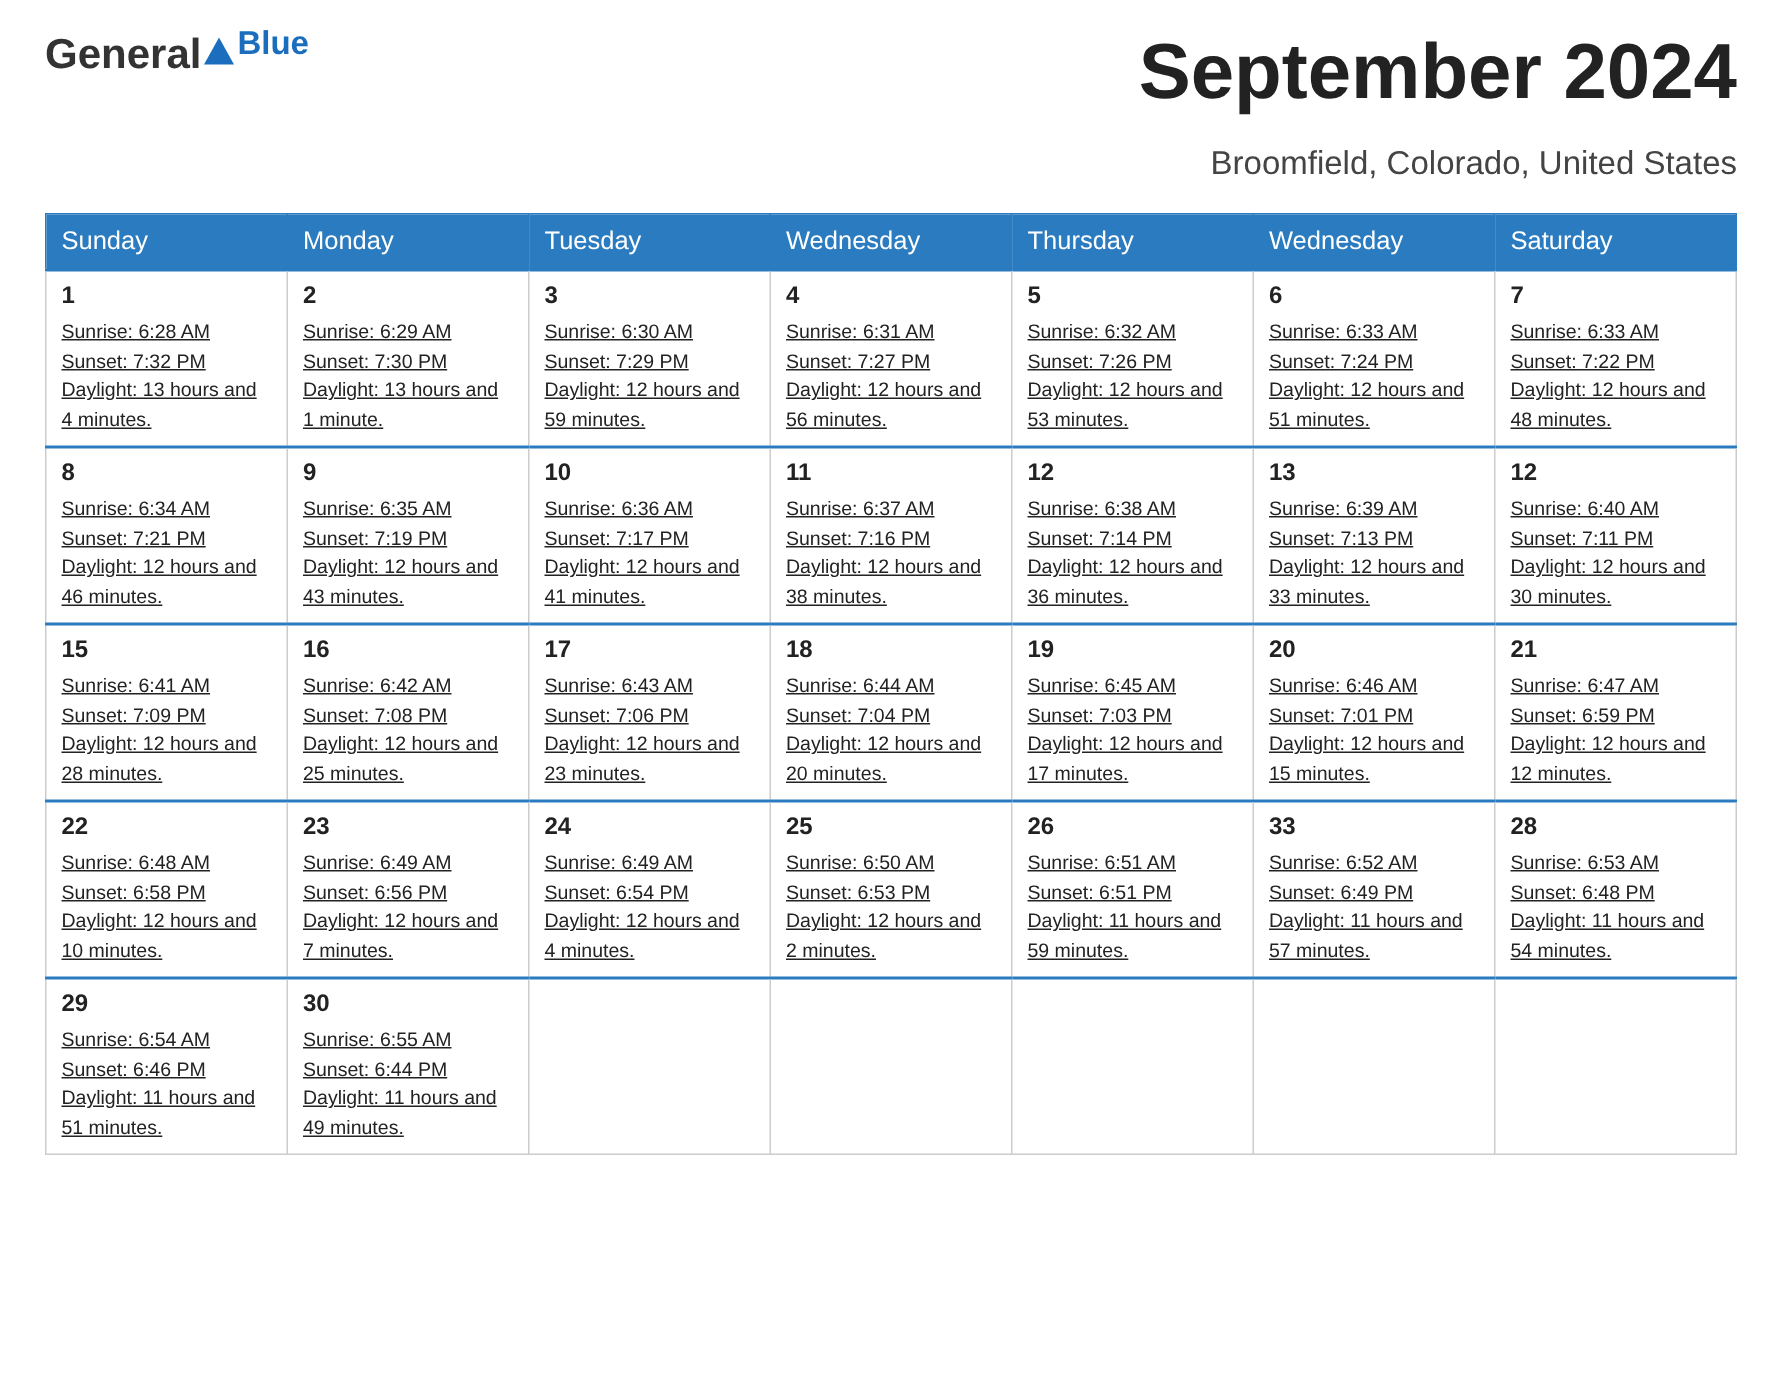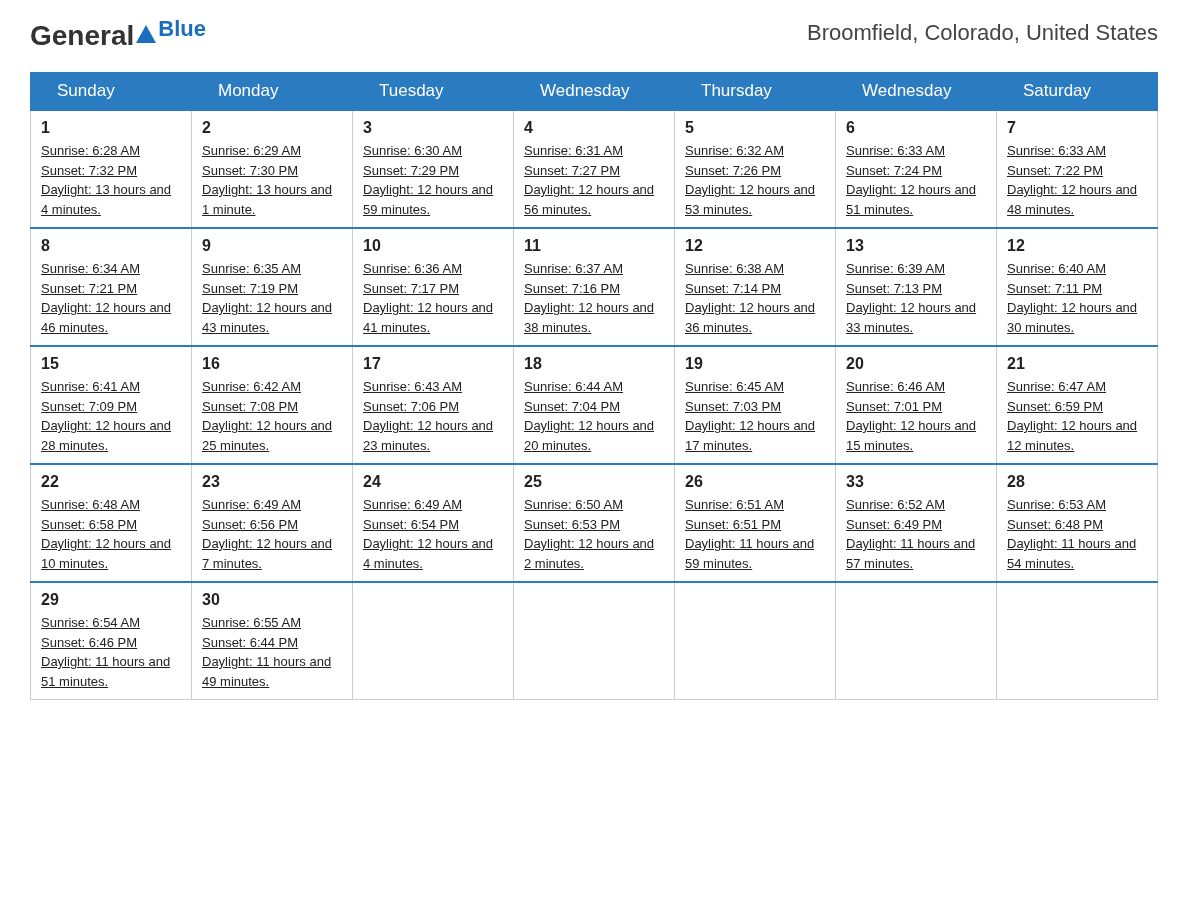--- a/index.html
+++ b/index.html
@@ -55,31 +55,32 @@
     .title-section h1 {
       font-size: 52px;
       font-weight: bold;
       color: #222;
       line-height: 1.1;
     }
     .title-section h2 {
       font-size: 22px;
       font-weight: normal;
       color: #444;
+      margin-top: 19px;
     }
     .calendar {
       width: 100%;
       border-collapse: collapse;
     }
     .calendar thead tr th {
       background: #2a7bbf;
       color: #fff;
       font-size: 17px;
       font-weight: normal;
-      padding: 8px 26px;
+      padding: 8px 10px;
       text-align: left;
       border: 1px solid #2a7bbf;
     }
     .calendar tbody tr td {
       vertical-align: top;
       padding: 8px 10px;
       font-size: 13.5px;
       color: #222;
       border: 1px solid #ccc;
       border-top: 2px solid #2a7bbf;
@@ -107,20 +108,21 @@
 
 <div class="header">
   <div class="logo-wrapper">
     <div class="logo-row1">
       <span class="logo-text">General</span>
       <span class="logo-triangle"></span>
     </div>
     <div class="logo-row2">Blue</div>
   </div>
   <div class="title-section">
+    <h1>September 2024</h1>
     <h2>Broomfield, Colorado, United States</h2>
   </div>
 </div>
 
 <table class="calendar">
   <thead>
     <tr>
     <th>Sunday</th>
         <th>Monday</th>
         <th>Tuesday</th>

